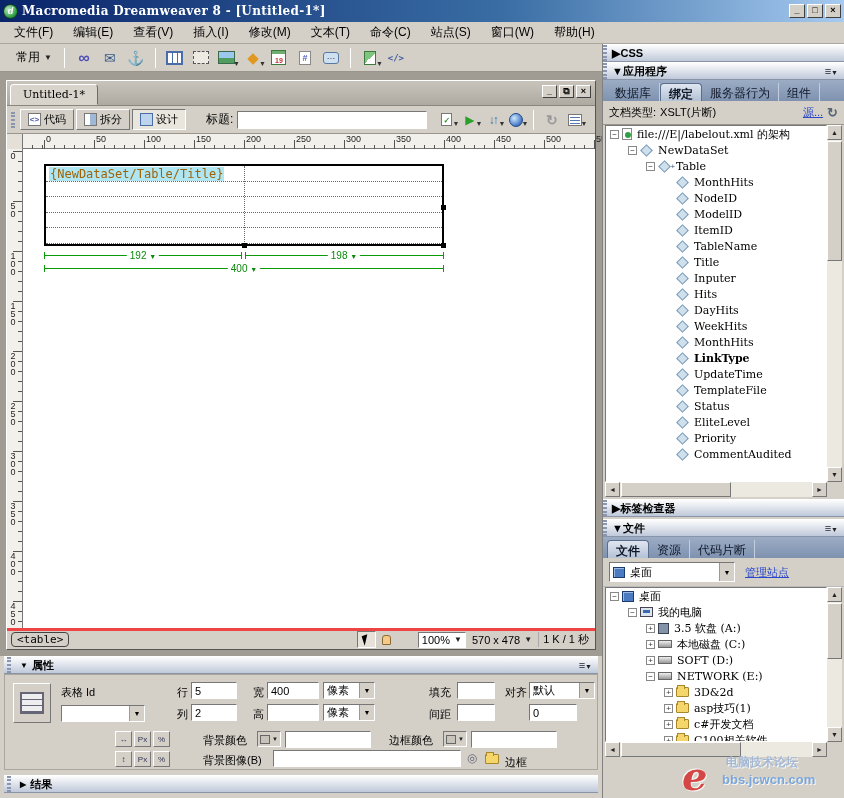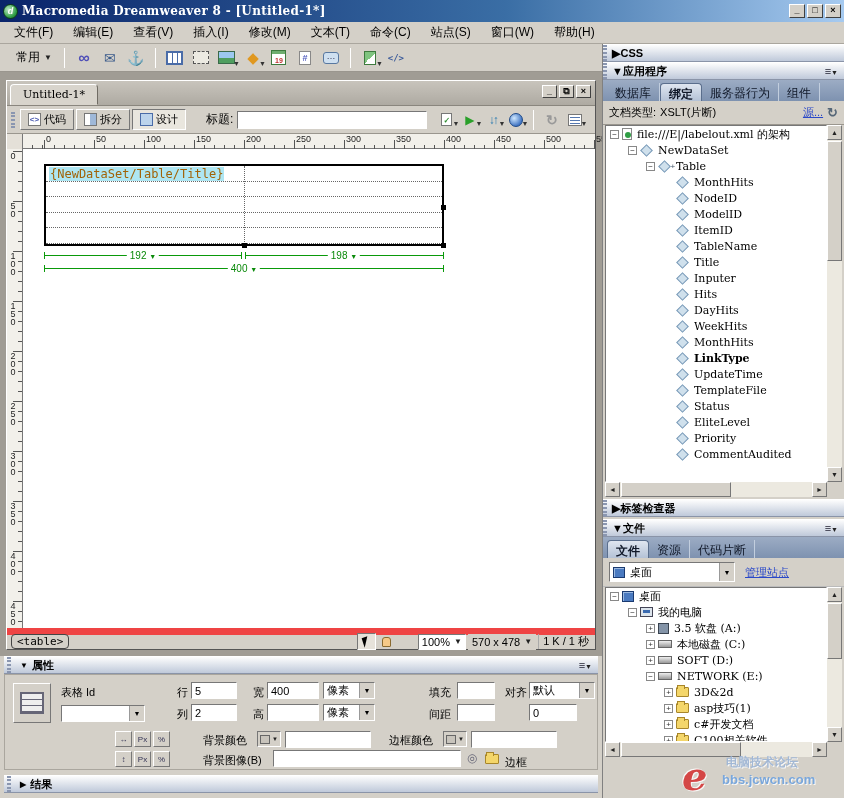--- a/index.html
+++ b/index.html
@@ -124,21 +124,21 @@
   .xslt-ph { font-family:"DejaVu Sans Mono",monospace; font-size:12px; color:#a16207;
     background:#aee6f2; padding:0 1px; position:absolute; left:3px; top:1px; white-space:nowrap;}
   .handle { position:absolute; width:5px; height:5px; background:#000; }
   
   .mline { position:absolute; height:1px; background:#0a9a0a; }
   .mtick { position:absolute; width:1px; height:7px; background:#0a9a0a; }
   .mlabel { position:absolute; transform:translateX(-50%); background:#fff; color:#0a8a0a;
     font-size:10px; padding:0 3px; white-space:nowrap; top:-6px;}
   .mlabel .dd-arrow { color:#0a8a0a; font-size:7px;}
   
-  #statusbar { height:20px; border-top:7px solid #ef4444; background:#d4d0c8;
+  #statusbar { height:20px; border-top:3px solid #ef4444; background:#d4d0c8;
     display:flex; align-items:center; padding:0 4px; position:relative;}
   #tagsel { border:1px solid #444; border-radius:4px; padding:0 5px; font-size:11px;
     font-family:"DejaVu Sans Mono",monospace; }
   #sb-right { position:absolute; right:2px; display:flex; align-items:center; gap:2px; height:18px;}
   .sb-tool { width:19px; height:17px; display:flex; align-items:center; justify-content:center; }
   .sb-tool.pressed { border:1px solid; border-color:#777 #fff #fff #777; background:#e6e2da;}
   .cursor-glyph { width:0; height:0; border-top:10px solid #000; border-right:6px solid transparent; transform:rotate(-18deg);}
   .hand-glyph { width:9px; height:10px; background:#f5c988; border:1px solid #8a6a30; border-radius:3px 3px 1px 1px;}
   .sb-combo { height:16px; background:#fff; border:1px solid; border-color:#777 #fff #fff #777;
      display:flex; align-items:center; padding:0 3px; gap:4px; font-size:11px;}

